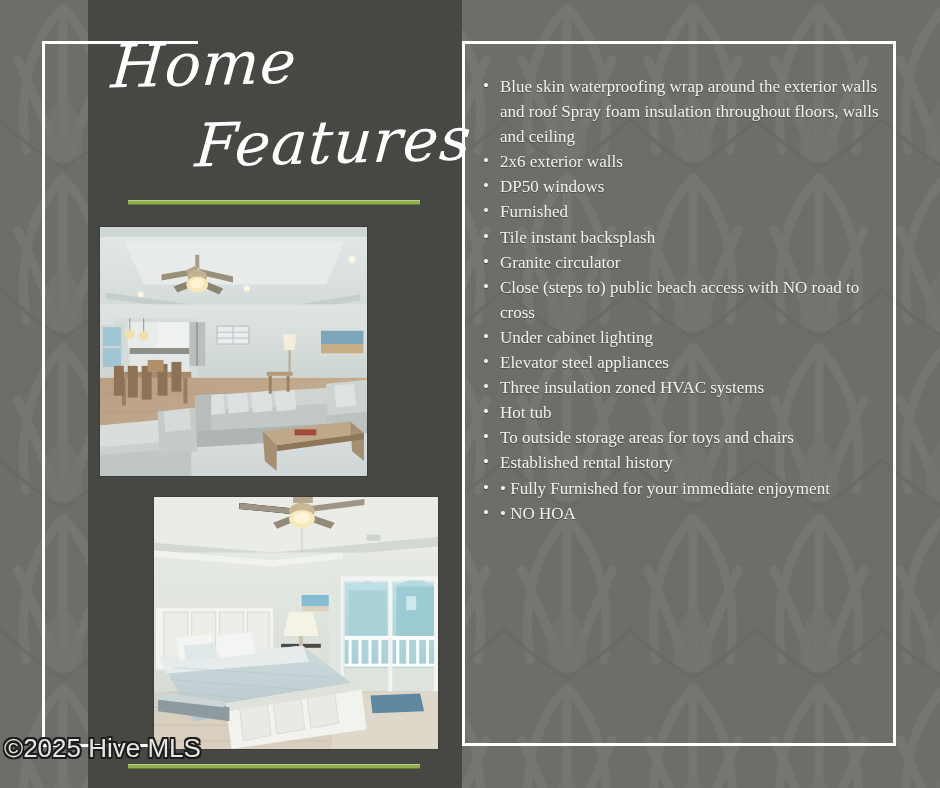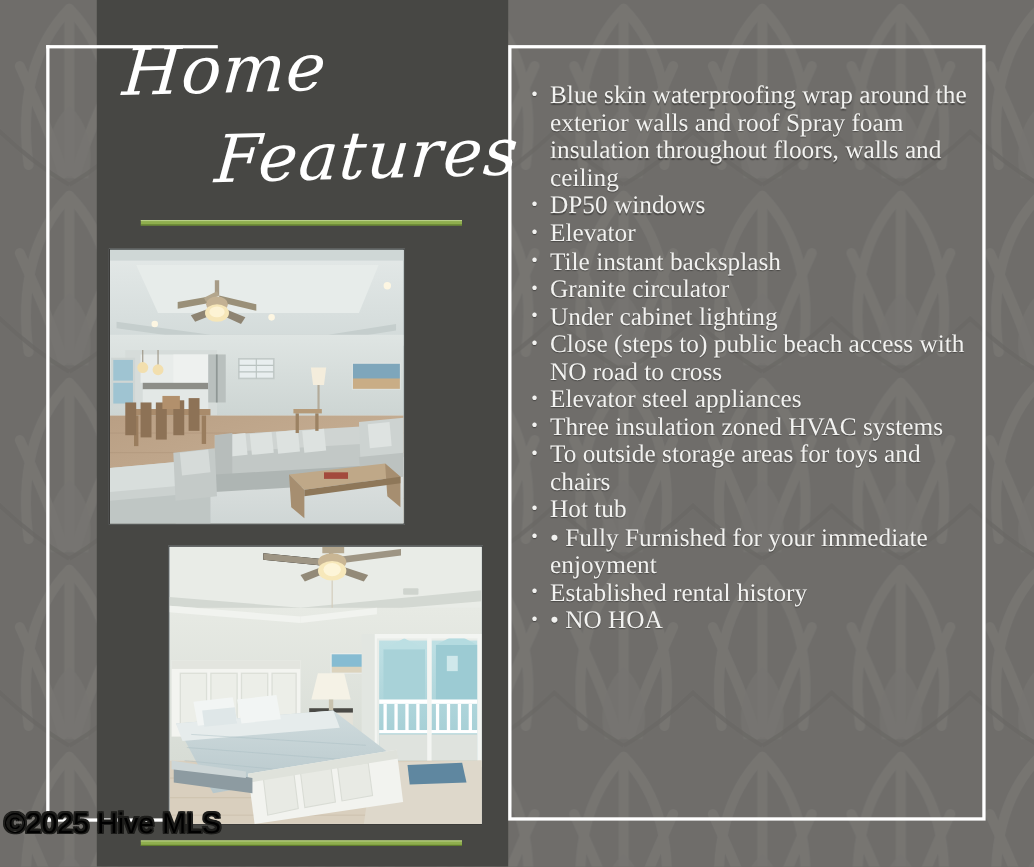--- a/index.html
+++ b/index.html
@@ -100,42 +100,42 @@
   
   #features-list {
     position:absolute;
     left:481px; top:74px;
     width:400px;
     list-style:none;
   }
   #features-list li {
     position:relative;
     color:#f2f2f0;
-    font-size:23px;
+    font-size:17px;
     line-height:25.1px;
     padding-left:19px;
     margin:0;
     text-shadow:0 1px 1px rgba(0,0,0,.35);
   }
   #features-list li::before {
     content:"\2022";
     position:absolute;
     left:2px; top:-1px;
     font-size:17px;
     color:#f2f2f0;
   }
 
   
   #watermark {
     position:absolute;
     left:4px; top:733px;
     font-family:"Liberation Sans", sans-serif;
     font-size:26px;
     font-weight:400;
-    color:#000000;
+    color:#e5e5e5;
     white-space:nowrap;
     text-shadow:
       -1.6px -1.6px 0 #1d1d1b,  1.6px -1.6px 0 #1d1d1b,
       -1.6px  1.6px 0 #1d1d1b,  1.6px  1.6px 0 #1d1d1b,
       -1.6px 0 0 #1d1d1b, 1.6px 0 0 #1d1d1b,
        0 -1.6px 0 #1d1d1b, 0 1.6px 0 #1d1d1b;
     z-index:60;
   }
 </style>
 </head>
@@ -465,30 +465,31 @@
         <path d="M72 208 L208 186 L210 194 L74 216 Z" fill="#dfe2db"></path>
 
         <path d="M4 200 L76 212 L76 226 L4 216 Z" fill="#8d9ba1"></path>
         <path d="M2 196 L70 206 L70 212 L2 204 Z" fill="#cdd6d7"></path>
       </g>
     </svg>
   </div>
 
   <ul id="features-list">
     <li>Blue skin waterproofing wrap around the exterior walls and roof Spray foam insulation throughout floors, walls and ceiling</li>
+    <li>2x6 exterior walls</li>
     <li>DP50 windows</li>
-    <li>Elevator</li>
+    <li>Furnished</li>
     <li>Tile instant backsplash</li>
     <li>Granite circulator</li>
+    <li>Close (steps to) public beach access with NO road to cross</li>
     <li>Under cabinet lighting</li>
-    <li>Close (steps to) public beach access with NO road to cross</li>
     <li>Elevator steel appliances</li>
     <li>Three insulation zoned HVAC systems</li>
+    <li>Hot tub</li>
     <li>To outside storage areas for toys and chairs</li>
-    <li>Hot tub</li>
+    <li>Established rental history</li>
     <li>• Fully Furnished for your immediate enjoyment</li>
-    <li>Established rental history</li>
     <li>• NO HOA</li>
   </ul>
 
   <div id="watermark">©2025 Hive MLS</div>
 
 </div>
 
 </body></html>

